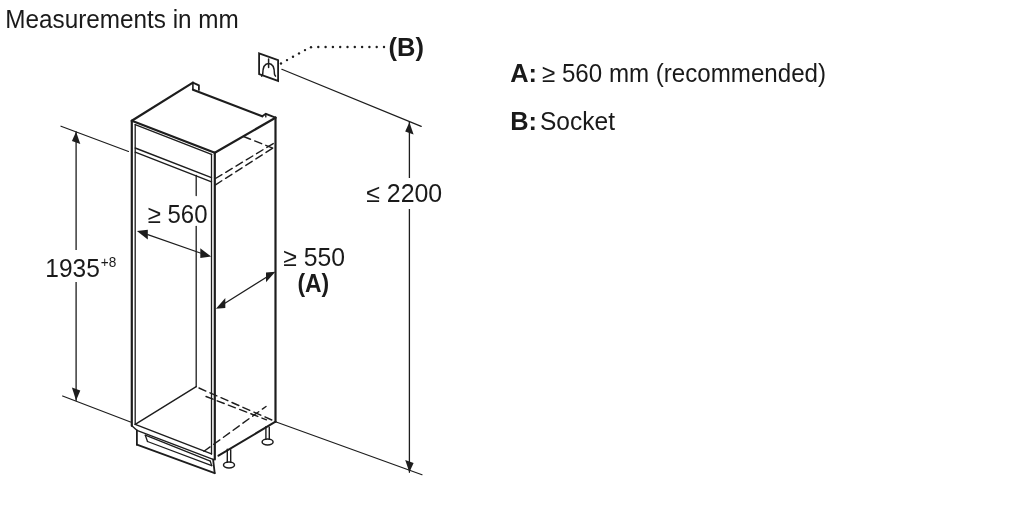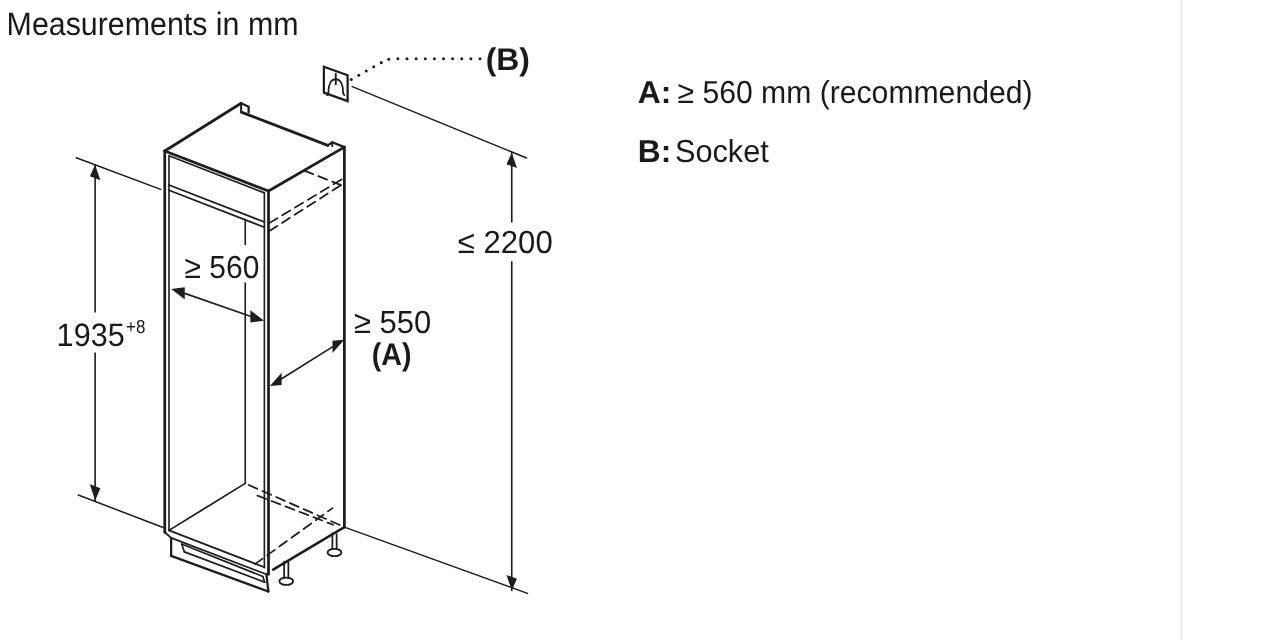--- a/index.html
+++ b/index.html
@@ -1,16 +1,16 @@
 <!DOCTYPE html>
 <html><head>
 <meta charset="utf-8">
 <style>
   html,body{margin:0;padding:0;background:#fff;}
-  .page{position:relative;width:945px;height:512px;background:#be185d;overflow:hidden;
+  .page{position:relative;width:945px;height:512px;background:#fca5a5;overflow:hidden;
         font-family:"Liberation Sans", sans-serif;}
   svg{position:absolute;left:0;top:0;}
   text{font-family:"Liberation Sans", sans-serif;fill:#1a1a1a;}
 </style>
 </head>
 <body>
 <div class="page">
 <svg width="1024" height="512" viewBox="0 0 1024 512">
   <rect x="0" y="0" width="1024" height="512" fill="#ffffff"></rect>
   <g stroke="#1d1d1d" fill="none" stroke-linecap="round">

